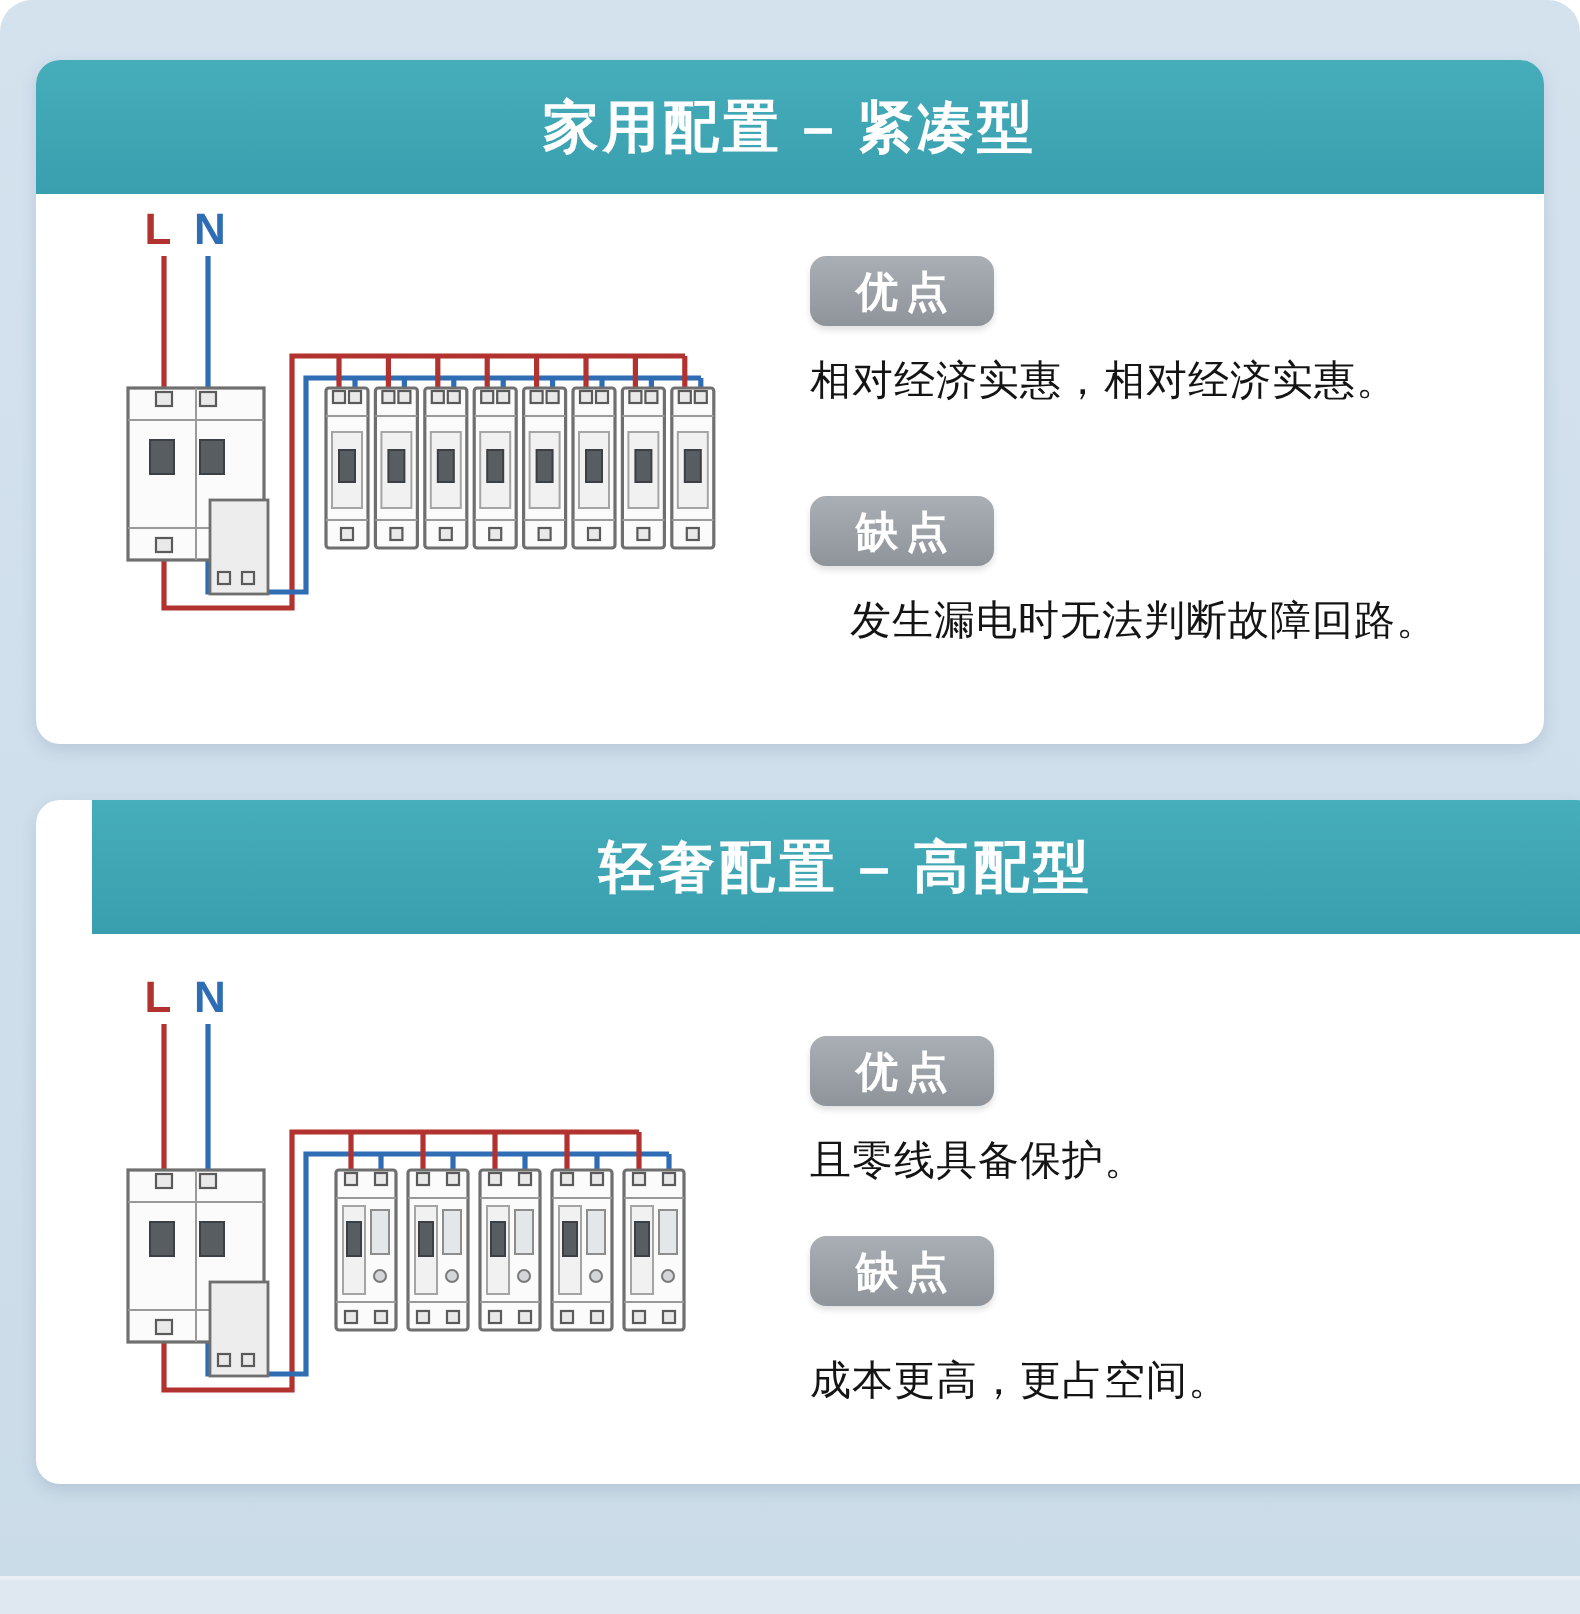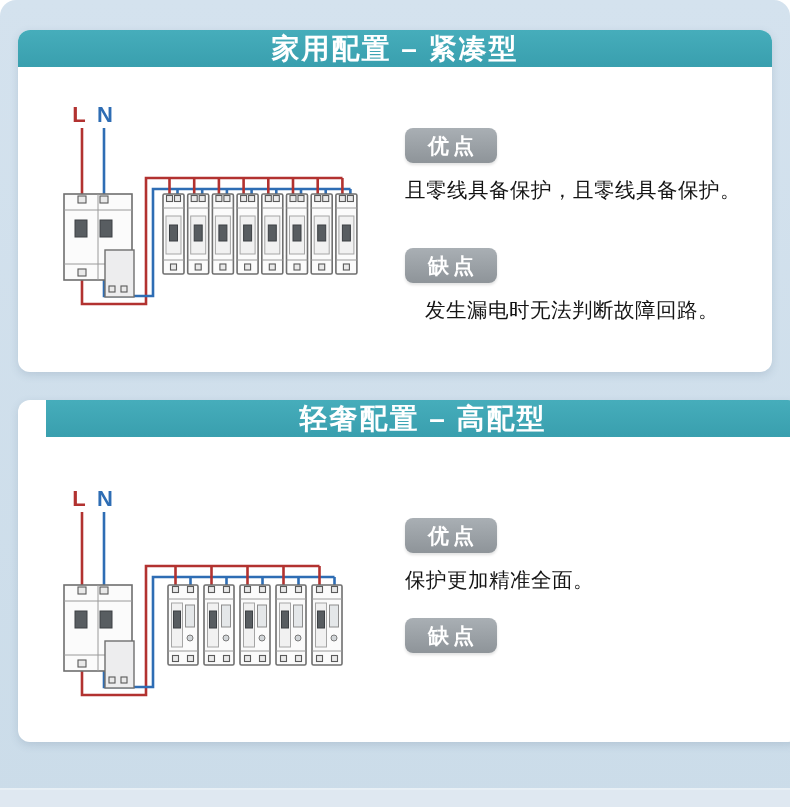--- a/index.html
+++ b/index.html
@@ -1,21 +1,21 @@
 <!DOCTYPE html>
 <html><head>
 <meta charset="utf-8">
 <style>
   html,body{margin:0;padding:0;}
   body{width:790px;height:807px;background:#ffffff;font-family:"Liberation Sans","DejaVu Sans",sans-serif;position:relative;overflow:hidden;}
   .page{position:absolute;inset:0;background:linear-gradient(180deg,#d4e2ee 0%,#cbdce9 100%);border-radius:16px 16px 0 0;}
   .card{position:absolute;left:18px;width:754px;height:342px;background:#ffffff;border-radius:12px;box-shadow:0 3px 8px rgba(70,100,130,.18);overflow:hidden;}
   .card-1{top:30px;}
   .card-2{top:400px;padding-left:28px;}
-  .card-header{height:37px;display:flex;align-items:center;justify-content:center;background:linear-gradient(180deg,#46adbb 0%,#399fae 100%);}
+  .card-header{height:67px;display:flex;align-items:center;justify-content:center;background:linear-gradient(180deg,#46adbb 0%,#399fae 100%);}
   .card-title{color:#ffffff;font-size:28px;font-weight:700;letter-spacing:2px;}
   .diagram{position:absolute;left:40px;width:352px;height:248px;}
   .card-1 .diagram{top:62px;}
   .card-2 .diagram{top:70px;}
   .notes{position:absolute;left:387px;width:355px;height:235px;}
   .card-1 .notes{top:98px;}
   .card-2 .notes{top:118px;}
   .badge{position:absolute;left:0;width:92px;height:35px;border-radius:8px;background:linear-gradient(180deg,#a9afb4 0%,#8e9499 100%);color:#fff;font-size:21px;font-weight:700;letter-spacing:4px;display:flex;align-items:center;justify-content:center;box-shadow:0 2px 3px rgba(0,0,0,.12);padding-left:4px;box-sizing:border-box;}
   .badge-pros{top:0;}
   .note-text{position:absolute;left:0;margin:0;font-size:20.5px;color:#141414;letter-spacing:.5px;white-space:nowrap;}
@@ -171,21 +171,21 @@
     <rect class="bk-face" x="280.9" y="124" width="15" height="38"></rect>
     <rect class="bk-toggle" x="284.4" y="133" width="8" height="16"></rect>
     <rect class="bk-hole" x="285.4" y="172" width="6" height="6"></rect>
   </g>
           </g>
       </svg>
     </div>
 
     <div class="notes">
       <div class="badge badge-pros">优点</div>
-      <p class="note-text text-pros">且零线具备保护，且零线具备保护。</p>
+      <p class="note-text text-pros">相对经济实惠，相对经济实惠。</p>
       <div class="badge badge-cons">缺点</div>
       <p class="note-text text-cons">发生漏电时无法判断故障回路。</p>
     </div>
   </section>
 
   <section class="card card-2">
     <header class="card-header">
       <span class="card-title">轻奢配置 – 高配型</span>
     </header>
 
@@ -290,19 +290,20 @@
     <circle class="bk-btn" cx="276" cy="168" r="3"></circle>
     <rect class="bk-hole" x="258.5" y="185.5" width="6" height="6"></rect>
     <rect class="bk-hole" x="273.5" y="185.5" width="6" height="6"></rect>
   </g>
           </g>
       </svg>
     </div>
 
     <div class="notes">
       <div class="badge badge-pros">优点</div>
-      <p class="note-text text-pros">保护更加精准全面。</p>
+      <p class="note-text text-pros">且零线具备保护。</p>
       <div class="badge badge-cons">缺点</div>
+      <p class="note-text text-cons">成本更高，更占空间。</p>
     </div>
   </section>
 
   <div class="bottom-strip"></div>
 </div>
 
 </body></html>

